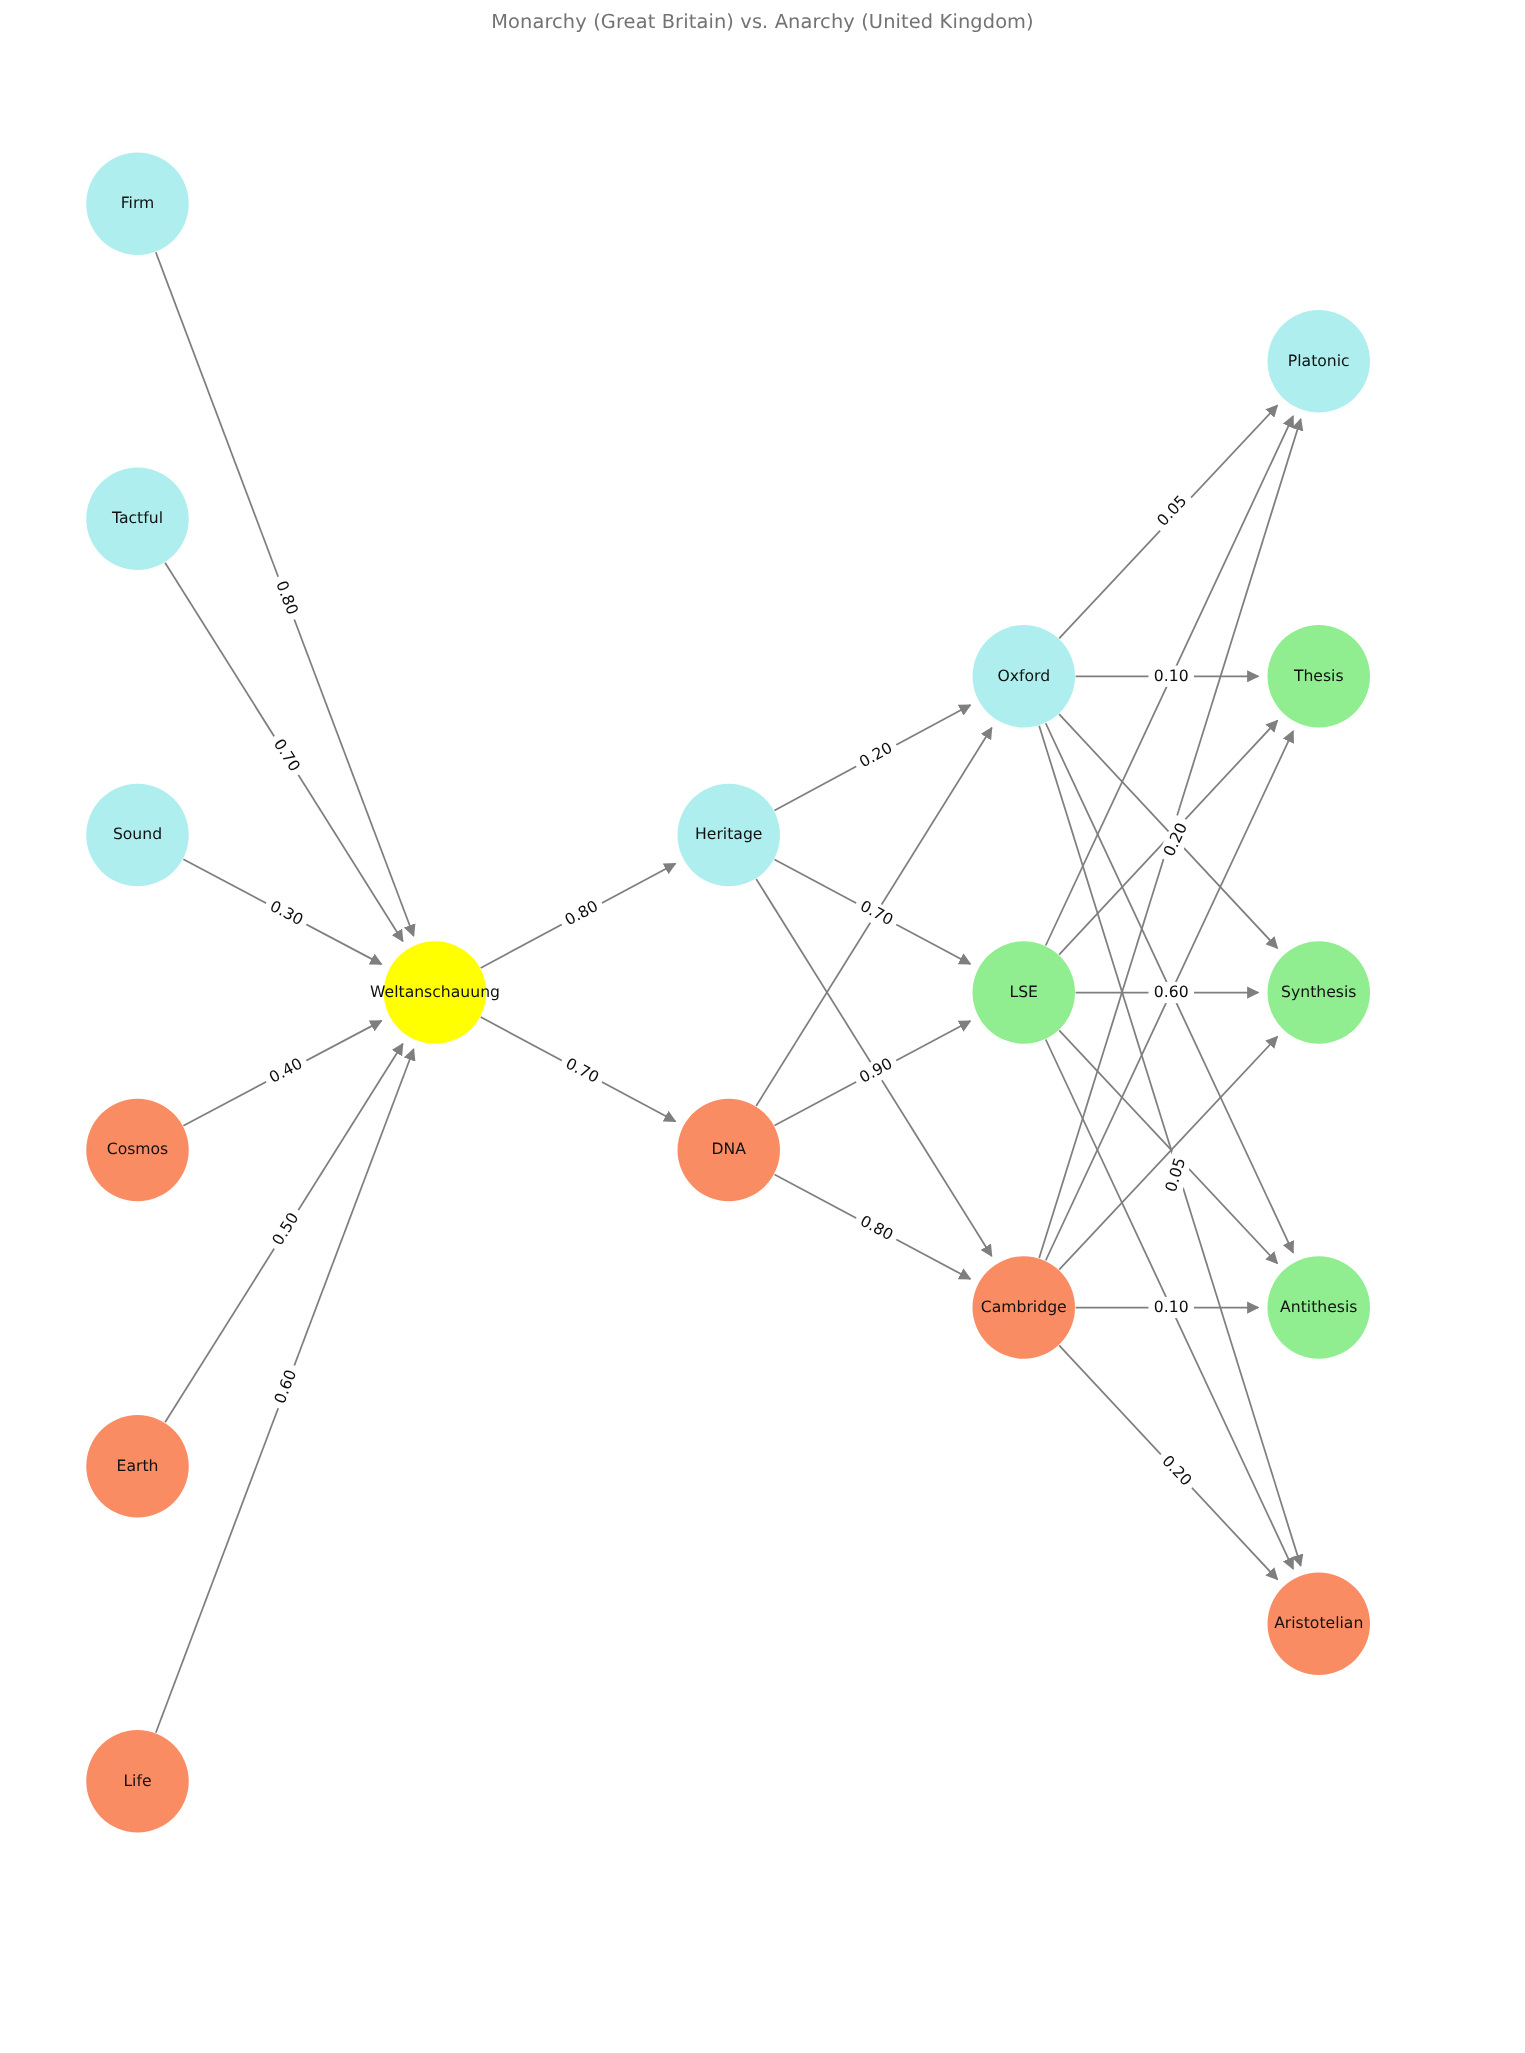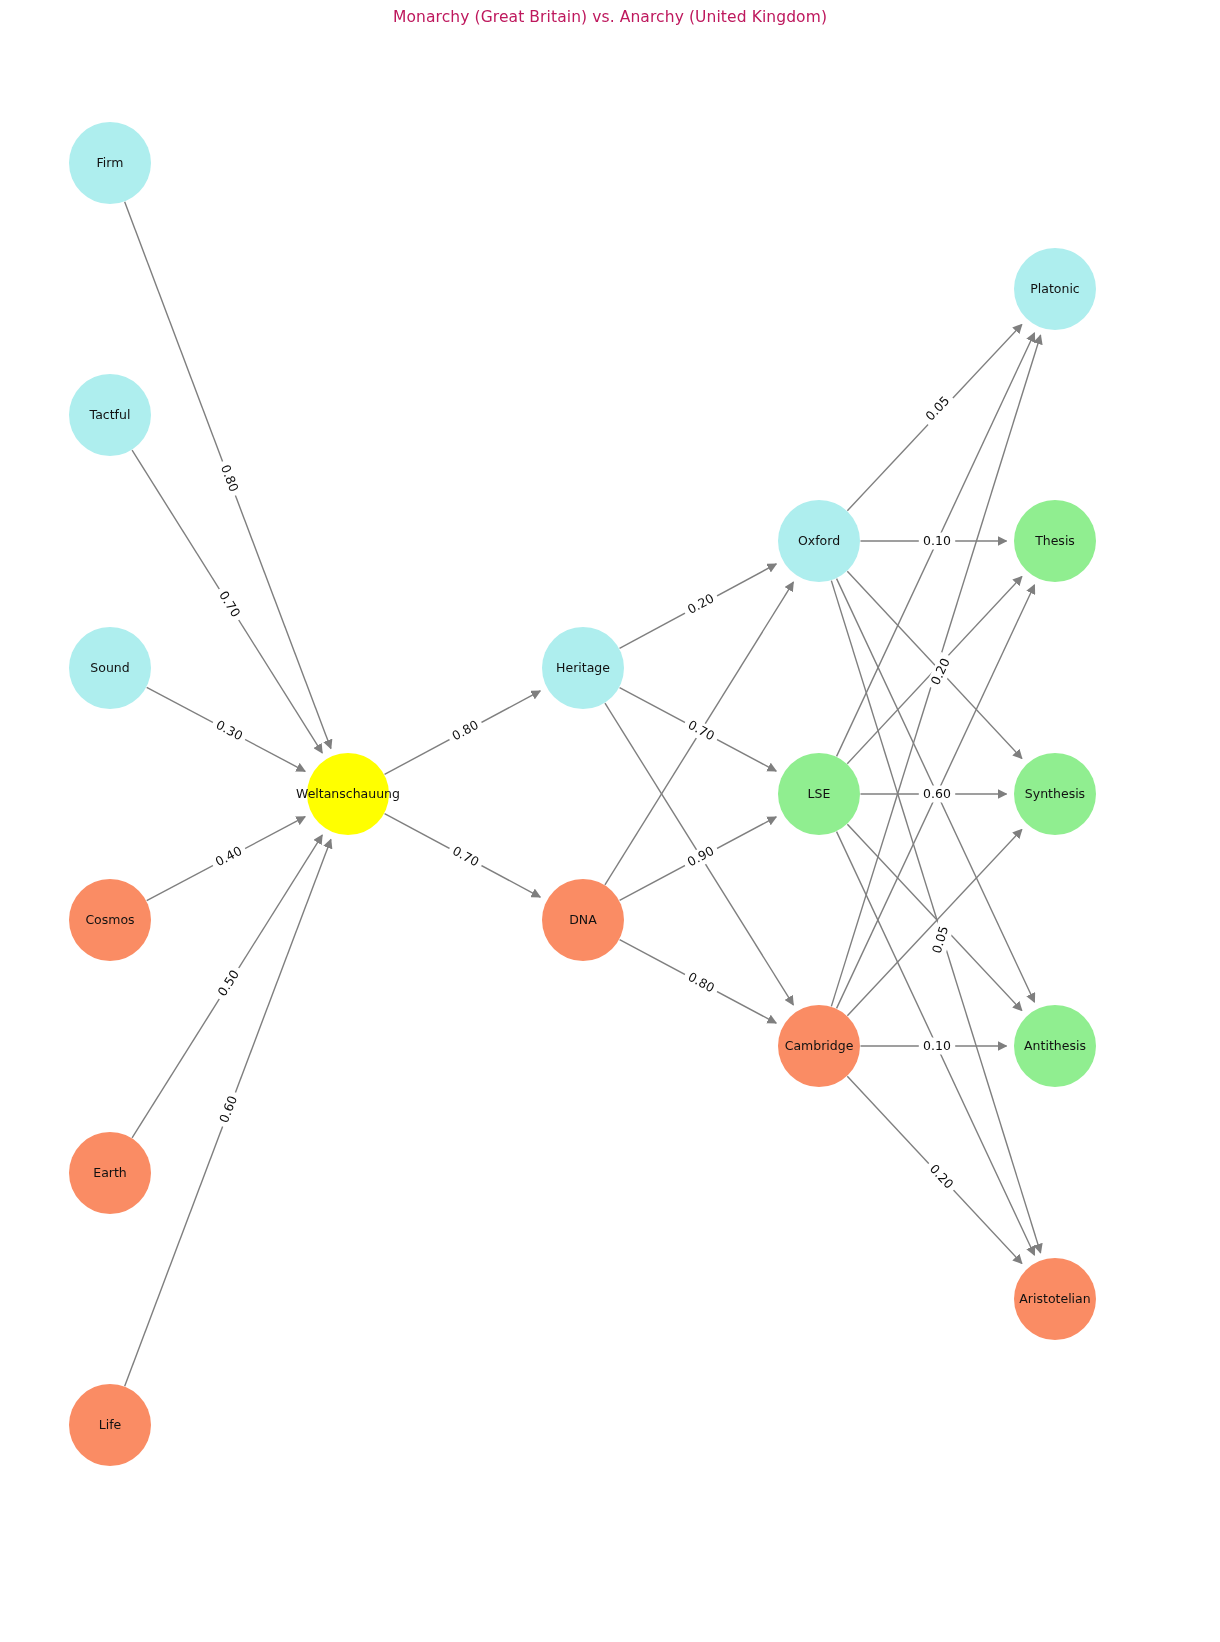--- a/index.html
+++ b/index.html
@@ -19,21 +19,21 @@
     height: 1642px;
     background: #ffffff;
   }
   #title {
     position: absolute;
     top: 8px;
     left: 0;
     width: 1220px;
     text-align: center;
     font-size: 15.5px;
-    color: #be185d;
+    color: #737373;
     font-family: "DejaVu Sans", sans-serif;
     letter-spacing: 0.1px;
   }
   svg#graph {
     position: absolute;
     top: 0;
     left: 0;
     width: 1220px;
     height: 1642px;
   }

